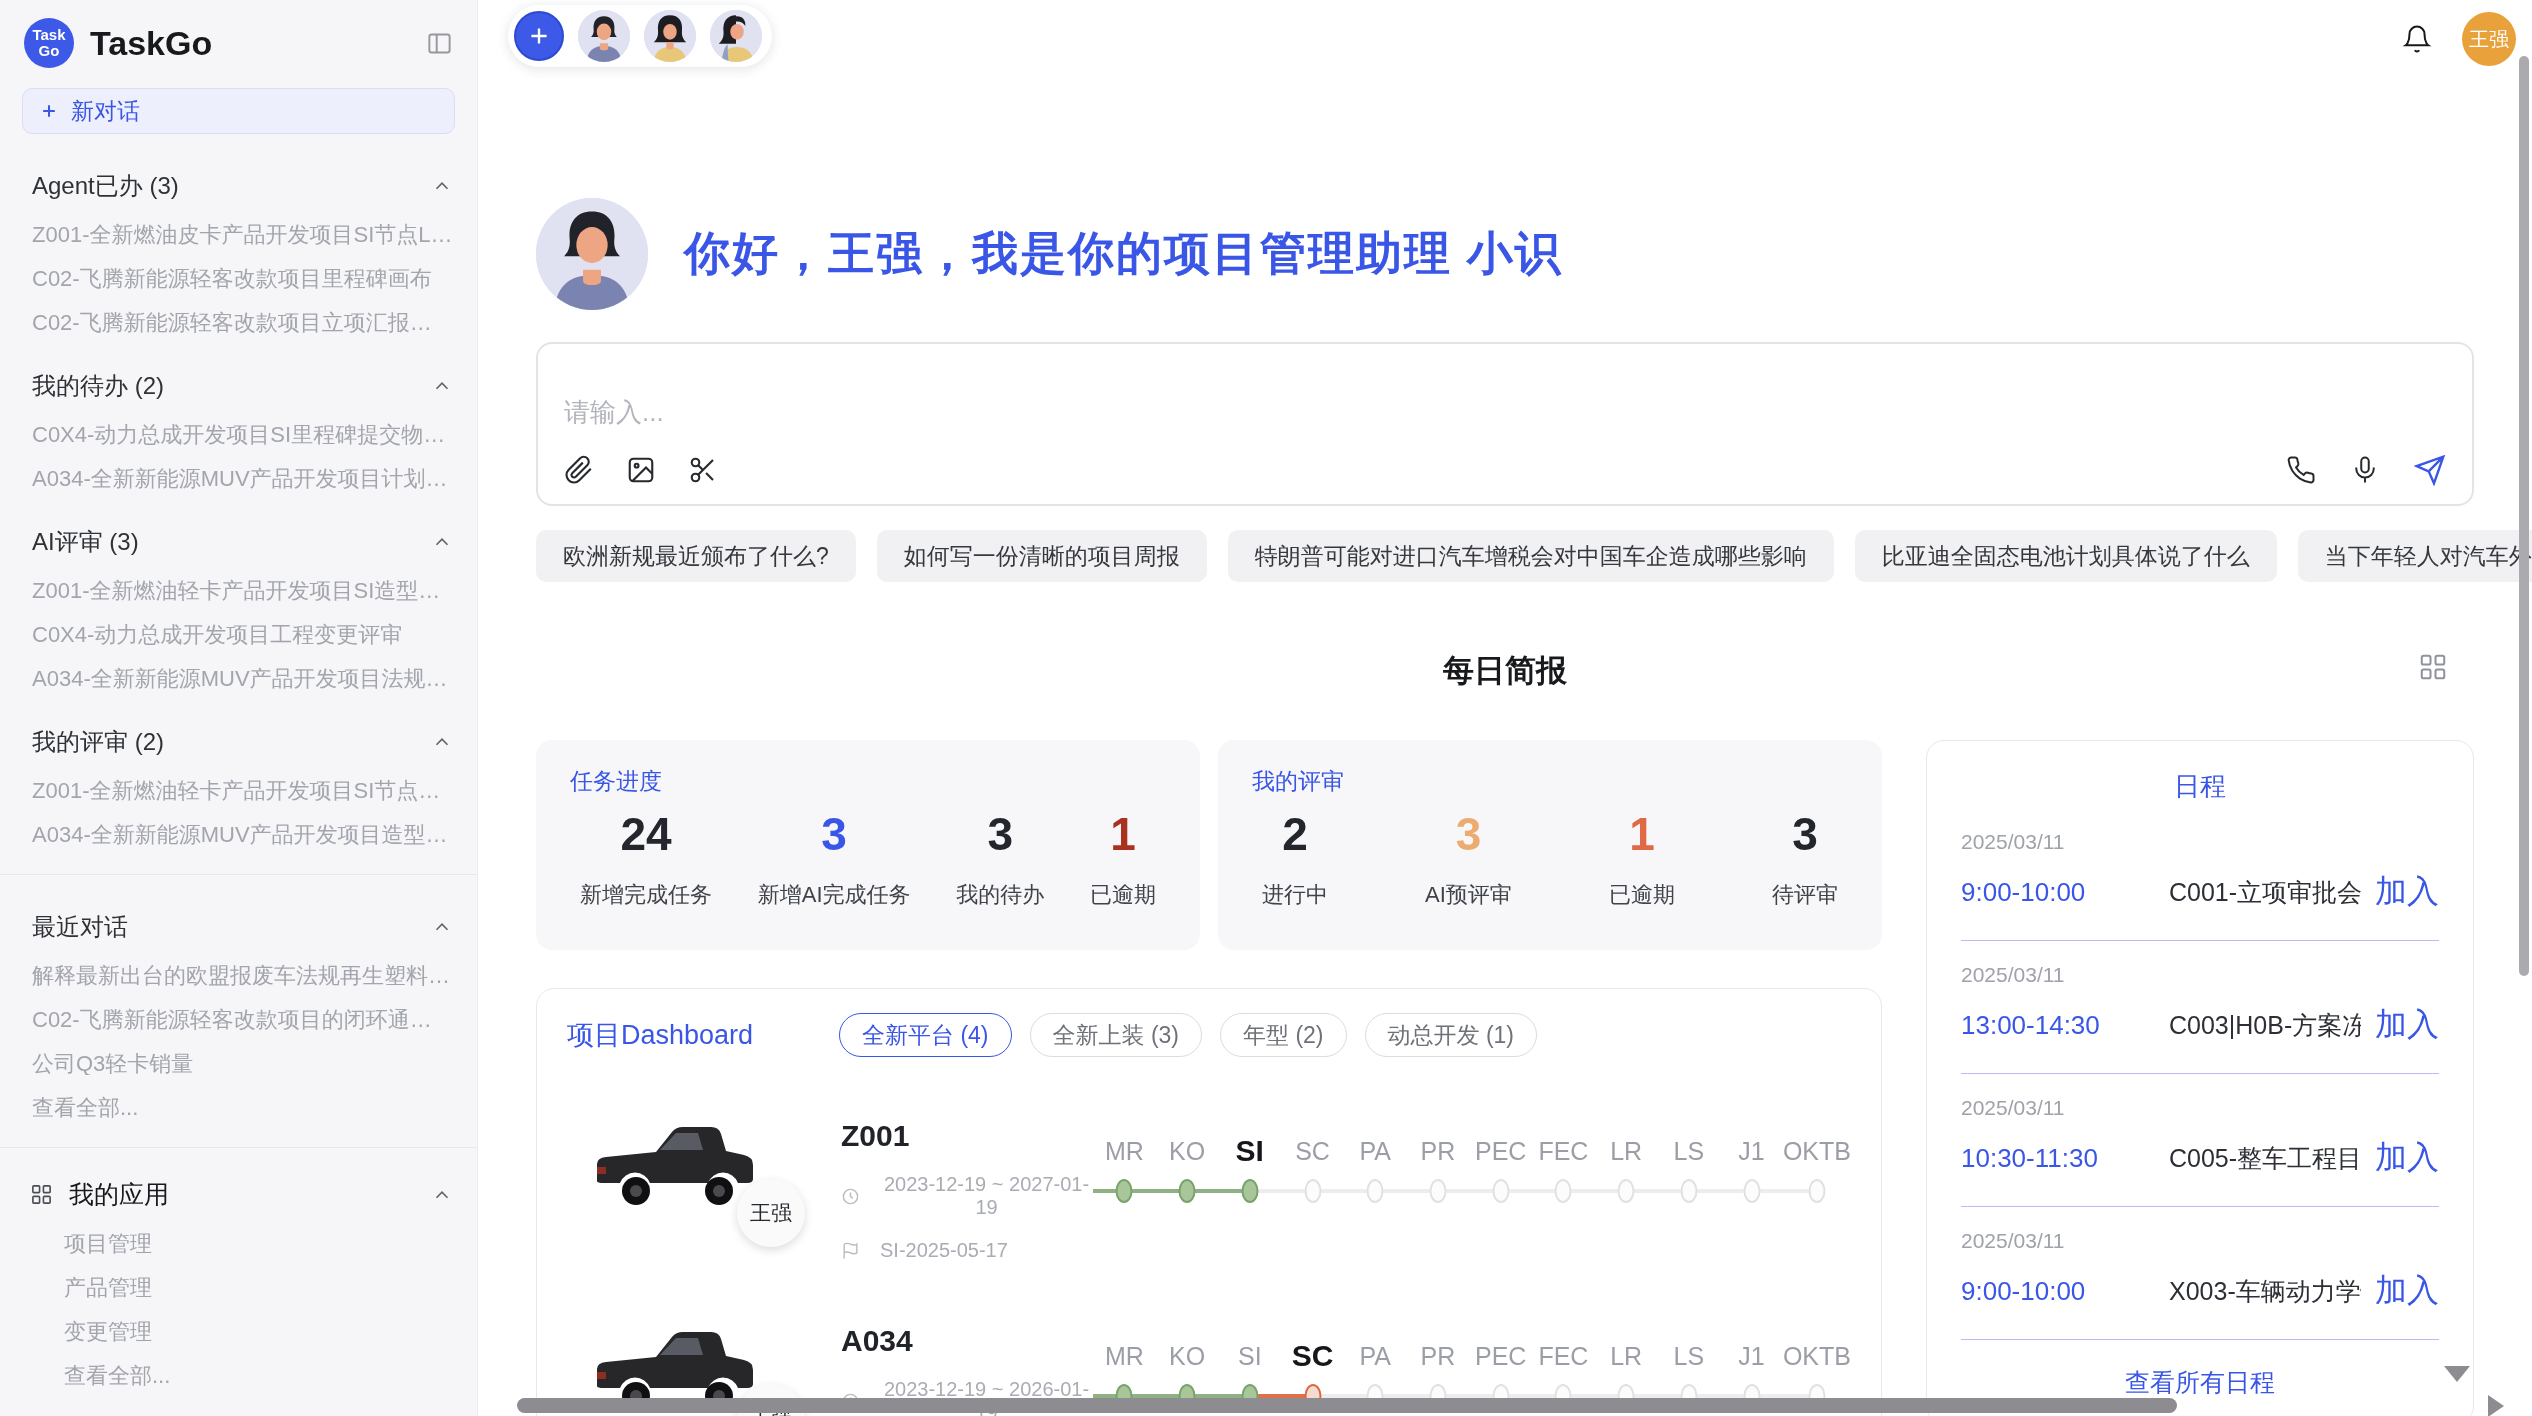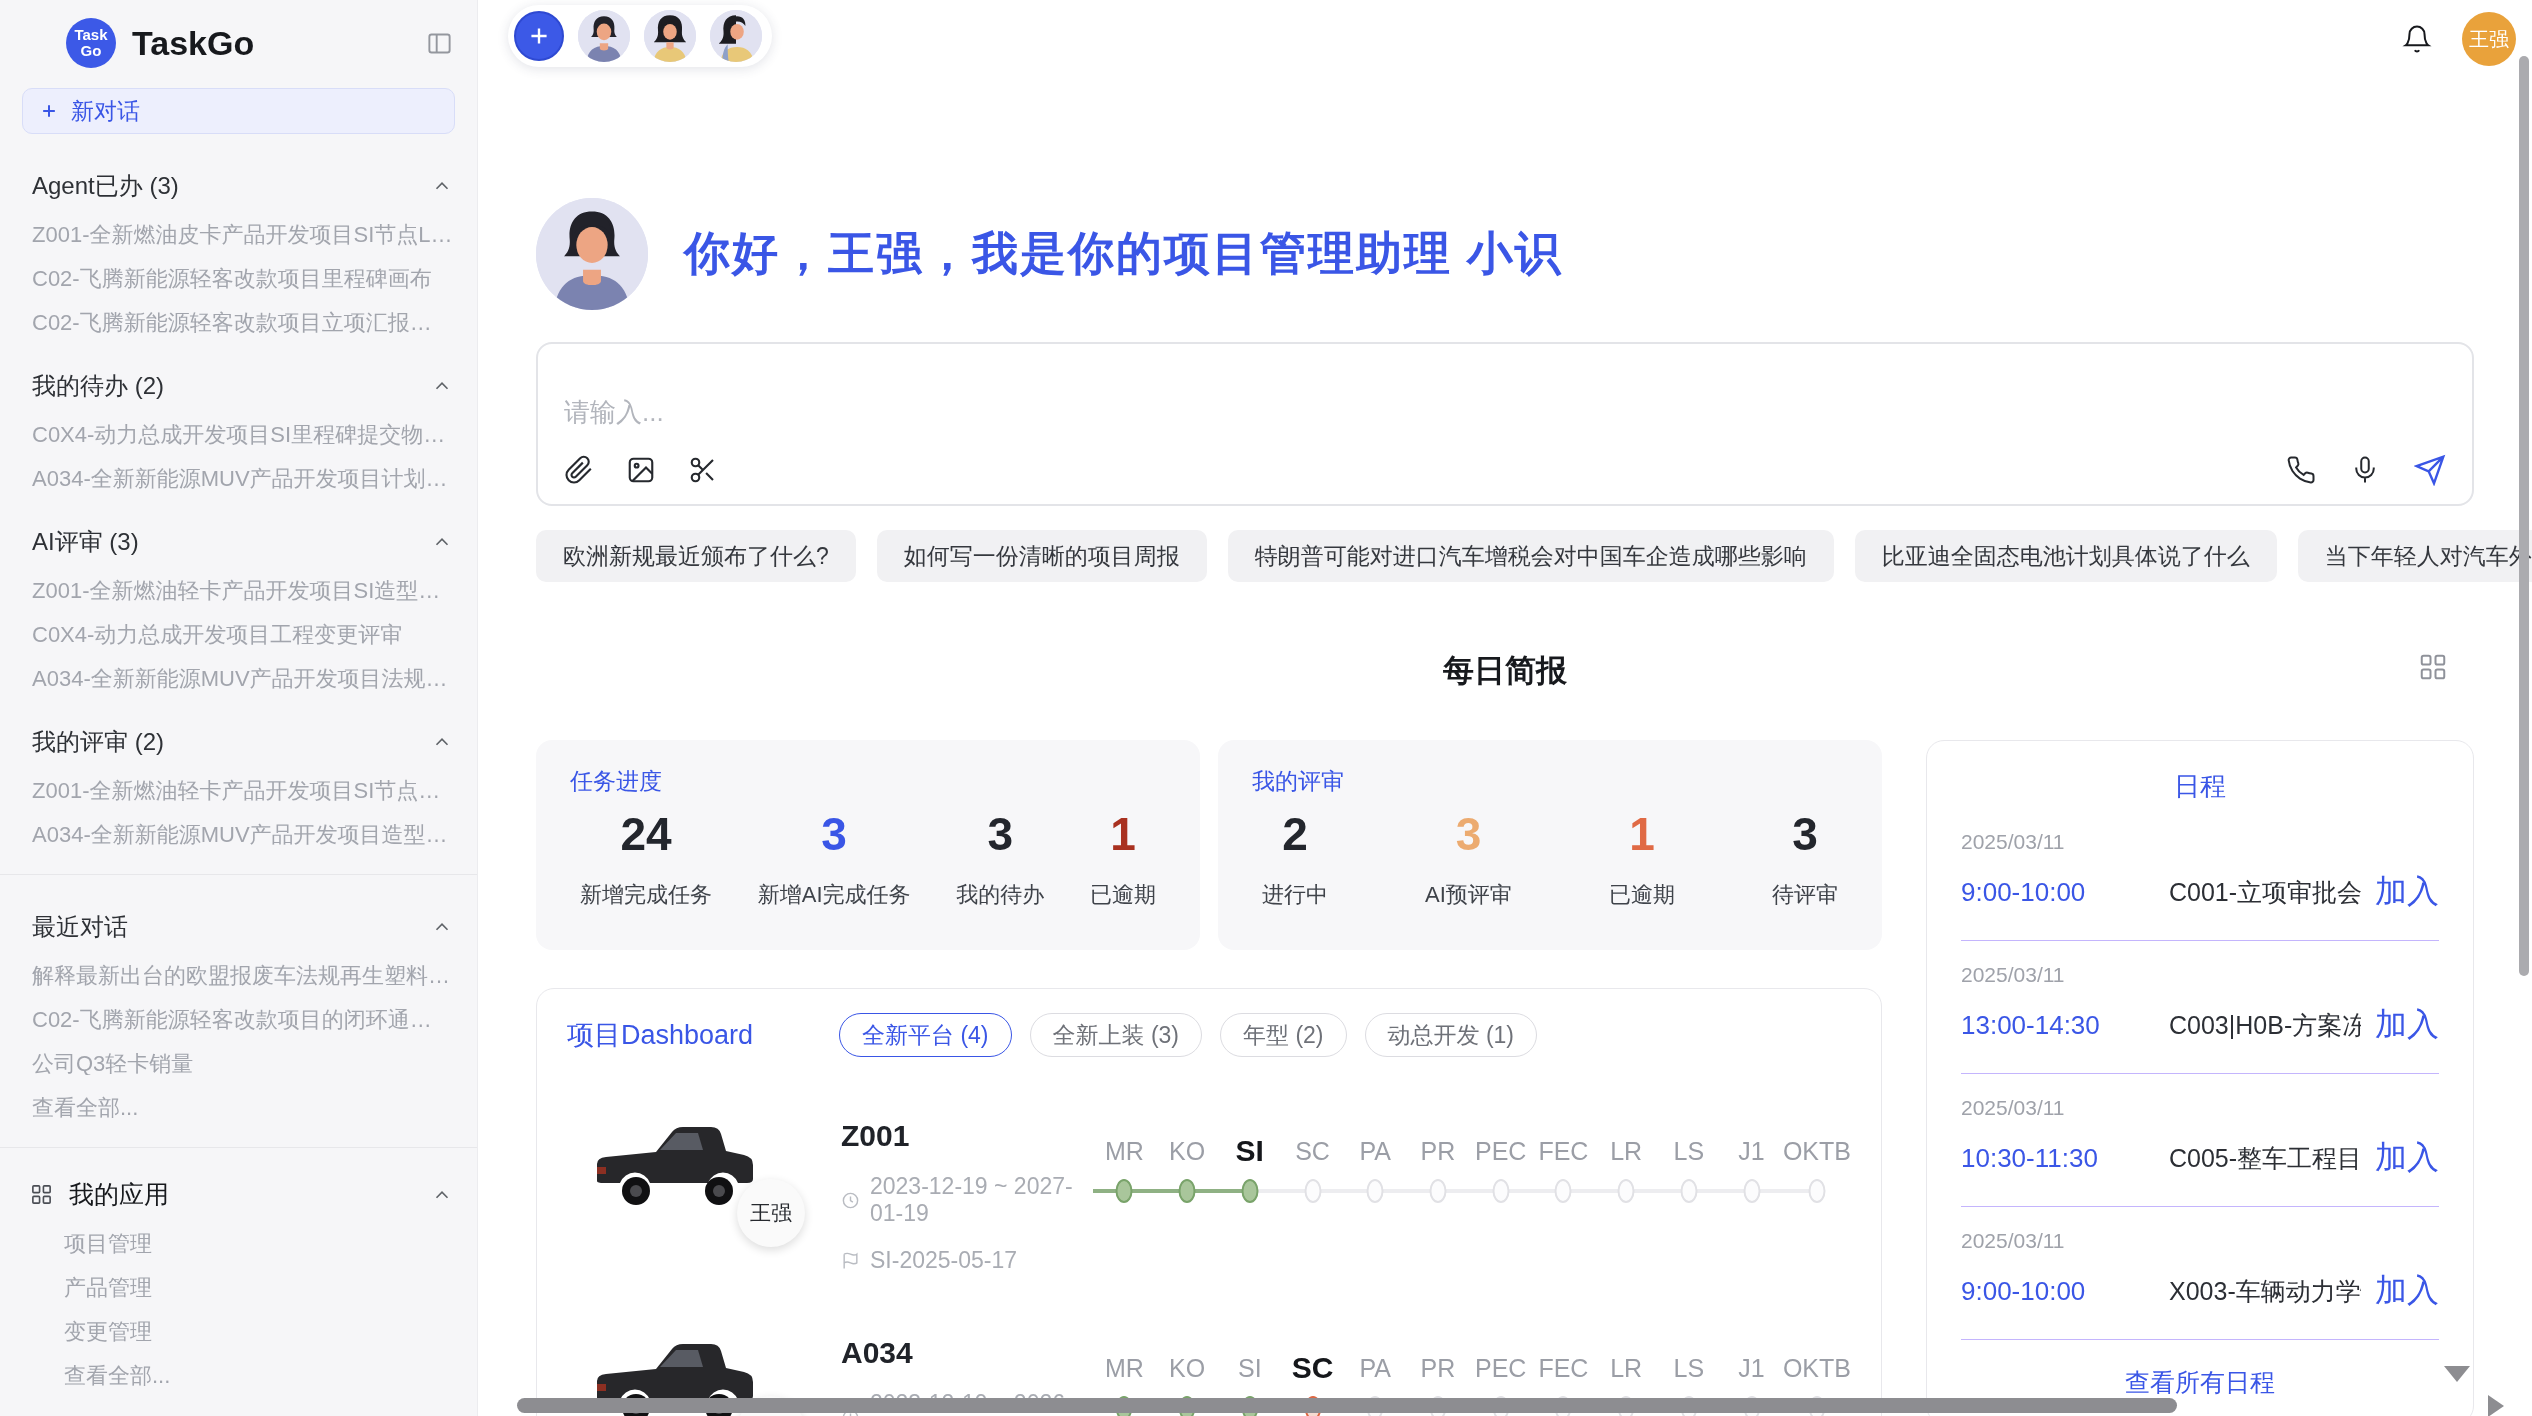--- a/index.html
+++ b/index.html
@@ -6,21 +6,21 @@
   html,body { width:2532px; height:1416px; }
   body {
     position:relative; overflow:hidden; background:#fff;
     font-family:"Liberation Sans","DejaVu Sans",sans-serif; color:#26292e;
   }
   svg { display:block; }
 
   
   .sidebar { position:absolute; left:0; top:0; bottom:0; width:478px;
     background:#f6f6f8; border-right:1px solid #ececef; padding-top:12px; overflow:hidden; }
-  .sb-head { display:flex; align-items:center; padding:0 24px; height:62px;margin-left:42px; }
+  .sb-head { display:flex; align-items:center; padding:0 24px; height:62px; }
   .logo { width:50px; height:50px; border-radius:50%; background:#3c59e7; color:#fff;
     display:flex; flex-direction:column; align-items:center; justify-content:center;
     font-size:15px; font-weight:700; line-height:1.04; flex:none; }
   .app-title { font-size:34px; font-weight:700; color:#17191d; margin-left:16px; flex:1; }
   .collapse-btn { color:#94979e; cursor:pointer; }
   .new-chat { display:flex; align-items:center; gap:12px; margin:14px 22px 0; height:46px;
     width:calc(100% - 44px); background:#edeffd; border:1px solid #d8ddf8; border-radius:10px;
     color:#3a56e6; font-size:23px; padding:0 16px; cursor:pointer;
     font-family:inherit; }
   .sb-scroll { padding-bottom:10px; }
@@ -95,21 +95,21 @@
     border:1px solid #dcdce1; color:#6e7178; font-size:23px; cursor:pointer; font-family:inherit; white-space:nowrap; }
   .filter-chip.active { border-color:#3a56e6; color:#3a56e6; }
 
   .proj-row { display:flex; align-items:flex-start; margin-top:50px; padding-left:24px; }
   .truck-wrap { position:relative; width:200px; flex:none; }
   .owner-badge { position:absolute; right:-14px; bottom:-30px; width:68px; height:68px; border-radius:50%;
     background:#fafafa; box-shadow:0 3px 10px rgba(0,0,0,.14); display:flex; align-items:center;
     justify-content:center; font-size:21px; color:#26292e; }
   .proj-info { margin-left:50px; width:252px; flex:none; padding-top:12px; }
   .proj-code { font-size:30px; font-weight:700; color:#202329; }
-  .proj-meta { display:flex; align-items:center; gap:10px; margin-top:20px; font-size:23px; color:#a9acb3; }
+  .proj-meta { display:flex; align-items:center; gap:20px; margin-top:20px; font-size:20px; color:#a9acb3;text-align:center; }
   .proj-meta .ic { color:#b9bcc2; }
   .ms-row { display:flex; width:790px; margin-left:auto; padding-top:24px; }
   .ms-cell { flex:1; text-align:center; position:relative; }
   .ms-label { display:block; height:40px; line-height:40px; font-size:25px; color:#9b9ea6; }
   .ms-label.active { font-size:30px; color:#15171b; font-weight:700; }
   .ms-track { position:relative; height:32px; margin-top:4px; }
   .seg { position:absolute; top:14px; height:4px; }
   .seg.left { left:0; width:50%; }
   .seg.right { right:0; width:50%; }
   .seg-green { background:#8fb184; } .seg-gray { background:#ededf0; }

